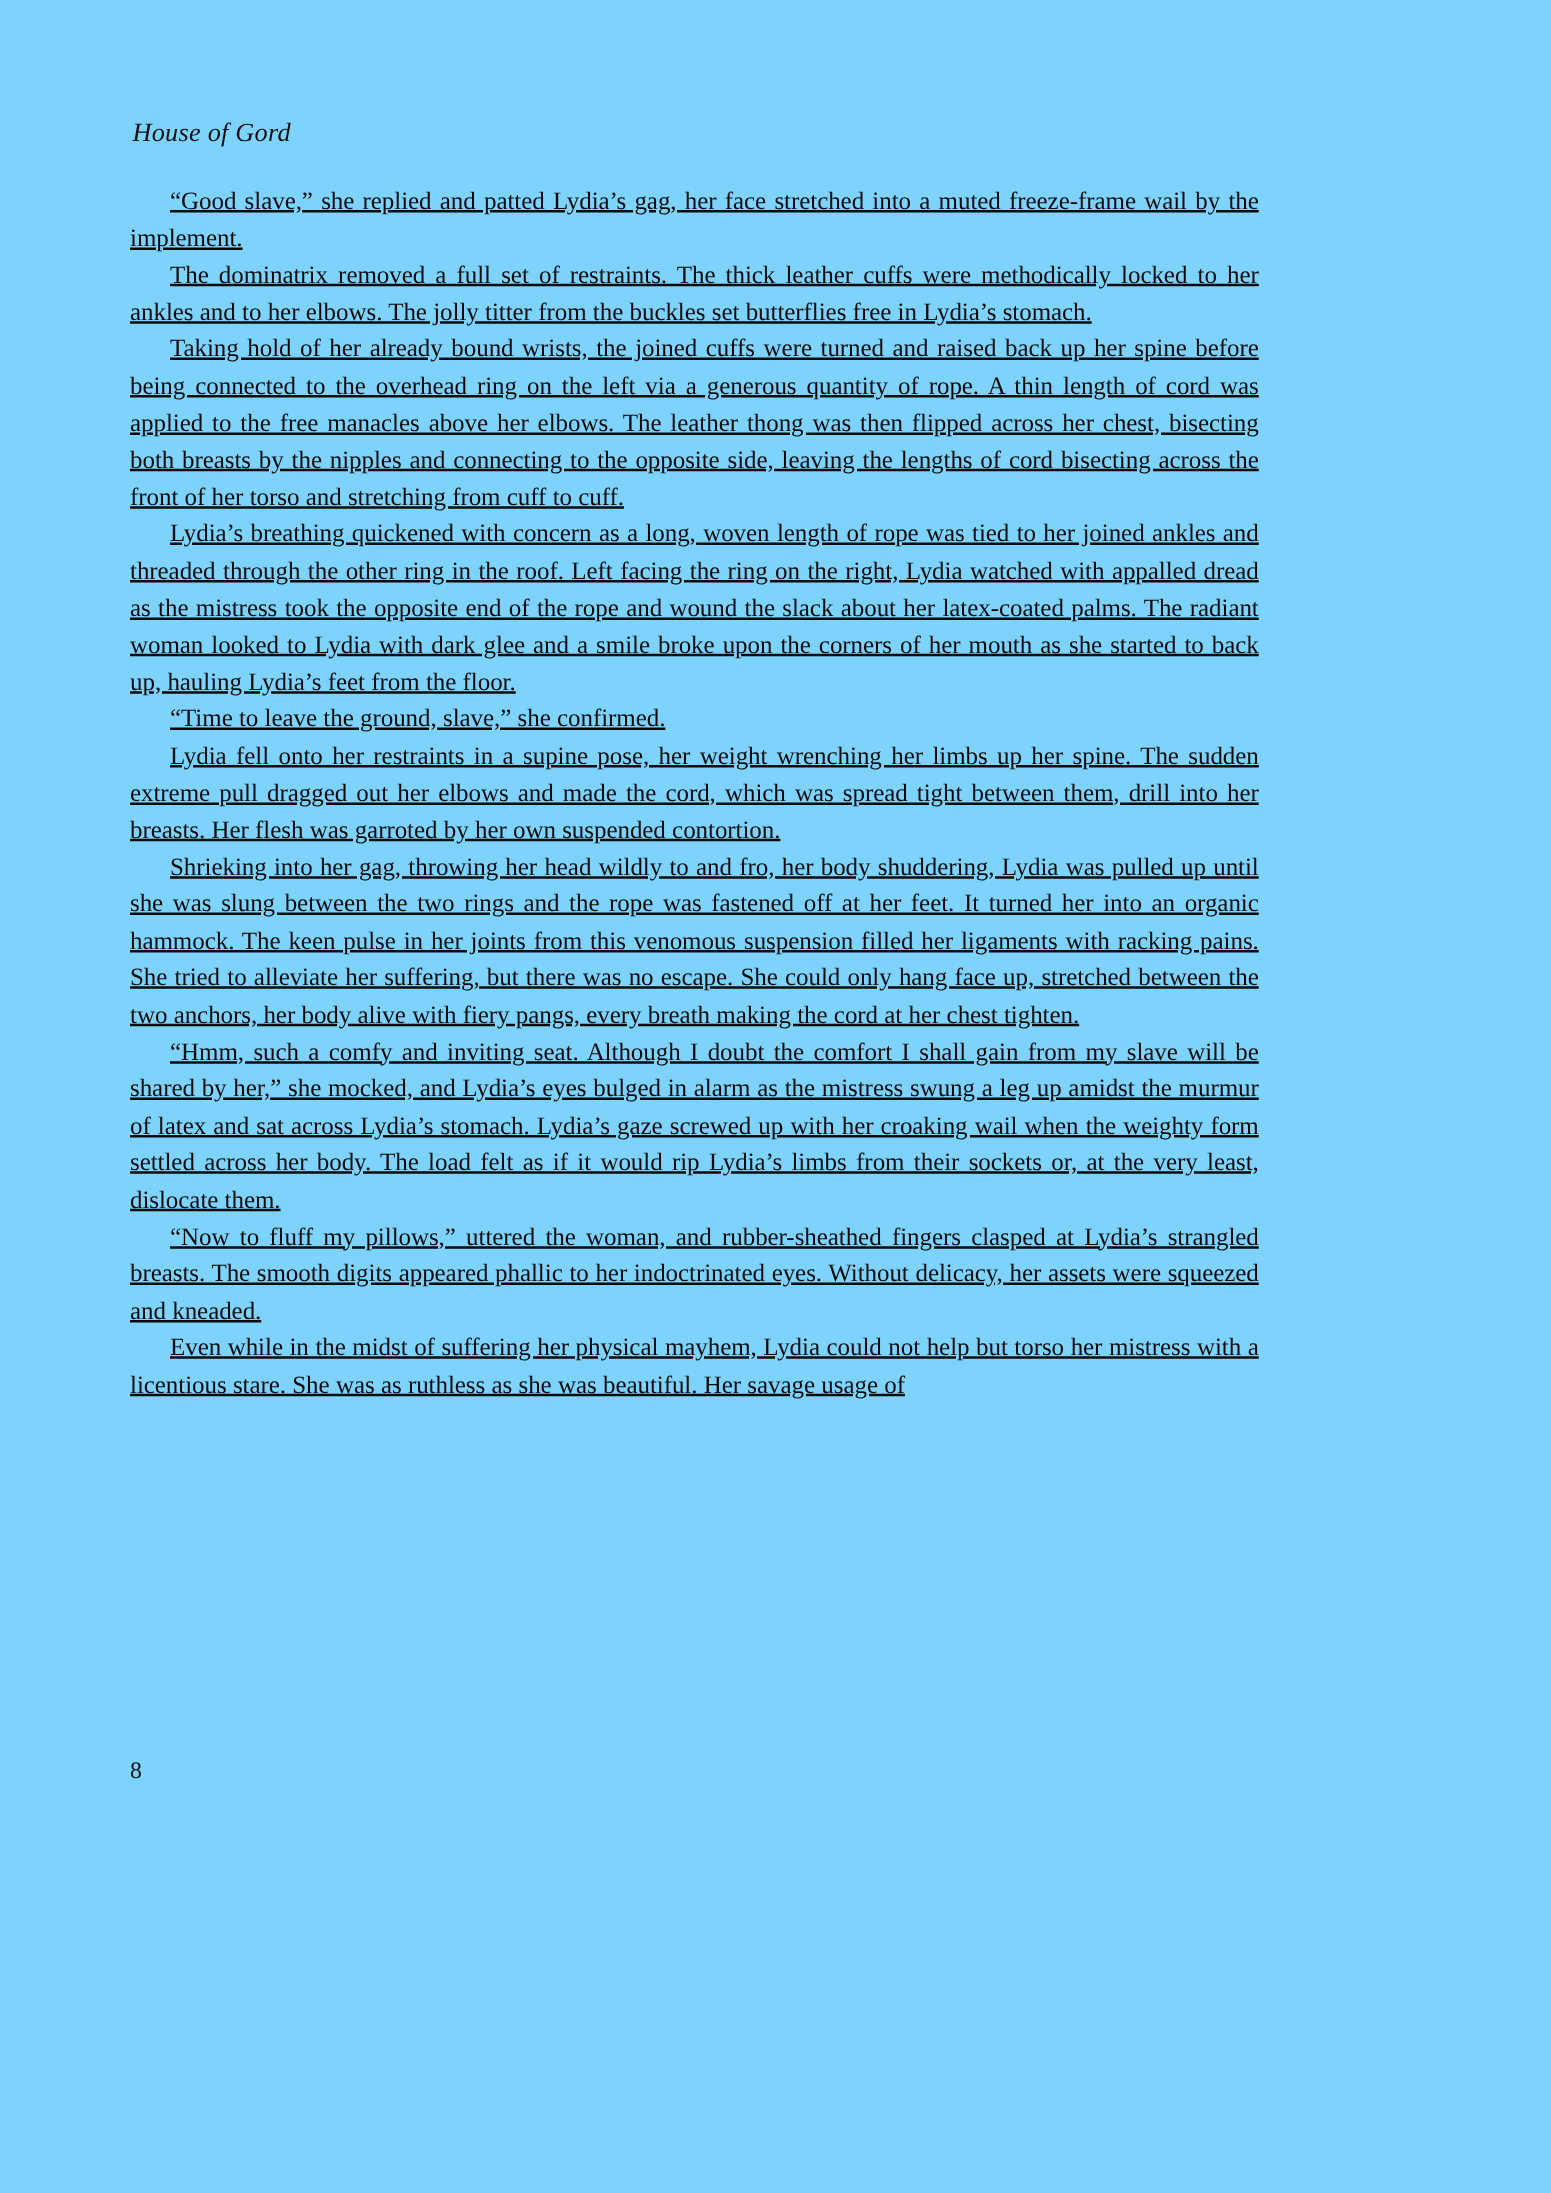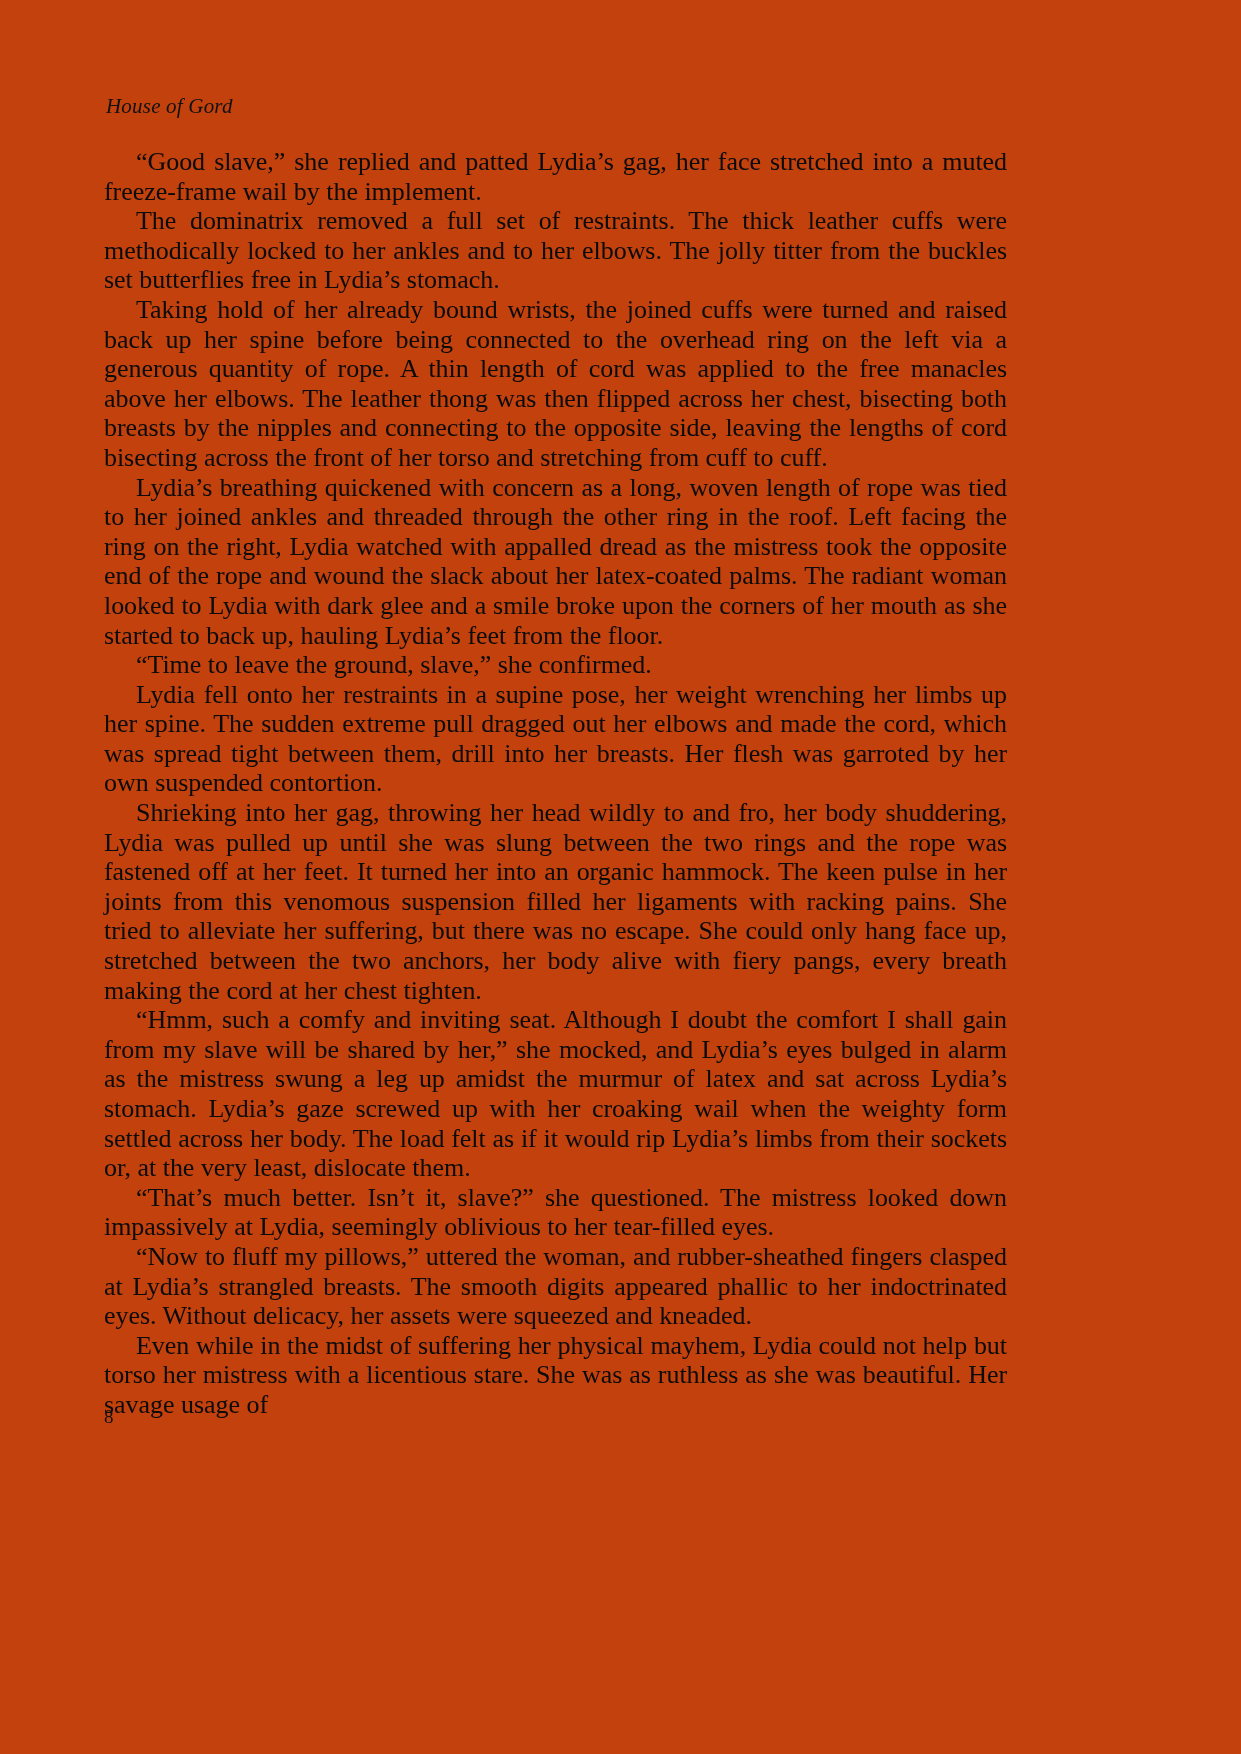--- a/index.html
+++ b/index.html
@@ -4,21 +4,21 @@
 <style>
   html, body {
     margin: 0;
     padding: 0;
     background: #ffffff;
   }
   .page {
     position: relative;
     width: 1241px;
     height: 1754px;
-    background: #c2410c;
+    background: #7dd3fc;
     margin: 0 auto;
     overflow: hidden;
     font-family: "Liberation Serif", "DejaVu Serif", serif;
     color: #0b0b0b;
   }
   .content-frame {
     position: absolute;
     left: 104px;
     top: 96px;
     width: 903px;
@@ -33,25 +33,26 @@
     white-space: nowrap;
   }
   .body-block {
     margin-top: 30px;
   }
   p.para {
     margin: 0;
     text-align: justify;
     text-justify: inter-word;
     text-indent: 32px;
-    font-size: 26px;
+    font-size: 20px;
     line-height: 29.6px;
     letter-spacing: -0.05px;
     word-spacing: 0.1px;
     hyphens: none;
+    text-decoration: underline;
   }
   p.para:last-of-type {
     text-align: justify;
   }
   .folio {
     position: absolute;
     left: 104px;
     top: 1407px;
     font-size: 19px;
     line-height: 1;
@@ -69,21 +70,20 @@
 
     <div class="body-block">
       <p class="para">“Good slave,” she replied and patted Lydia’s gag, her face stretched into a muted freeze-frame wail by the implement.</p>
       <p class="para">The dominatrix removed a full set of restraints. The thick leather cuffs were methodically locked to her ankles and to her elbows. The jolly titter from the buckles set butterflies free in Lydia’s stomach.</p>
       <p class="para">Taking hold of her already bound wrists, the joined cuffs were turned and raised back up her spine before being connected to the overhead ring on the left via a generous quantity of rope. A thin length of cord was applied to the free manacles above her elbows. The leather thong was then flipped across her chest, bisecting both breasts by the nipples and connecting to the opposite side, leaving the lengths of cord bisecting across the front of her torso and stretching from cuff to cuff.</p>
       <p class="para">Lydia’s breathing quickened with concern as a long, woven length of rope was tied to her joined ankles and threaded through the other ring in the roof. Left facing the ring on the right, Lydia watched with appalled dread as the mistress took the opposite end of the rope and wound the slack about her latex-coated palms. The radiant woman looked to Lydia with dark glee and a smile broke upon the corners of her mouth as she started to back up, hauling Lydia’s feet from the floor.</p>
       <p class="para">“Time to leave the ground, slave,” she confirmed.</p>
       <p class="para">Lydia fell onto her restraints in a supine pose, her weight wrenching her limbs up her spine. The sudden extreme pull dragged out her elbows and made the cord, which was spread tight between them, drill into her breasts. Her flesh was garroted by her own suspended contortion.</p>
       <p class="para">Shrieking into her gag, throwing her head wildly to and fro, her body shuddering, Lydia was pulled up until she was slung between the two rings and the rope was fastened off at her feet. It turned her into an organic hammock. The keen pulse in her joints from this venomous suspension filled her ligaments with racking pains. She tried to alleviate her suffering, but there was no escape. She could only hang face up, stretched between the two anchors, her body alive with fiery pangs, every breath making the cord at her chest tighten.</p>
       <p class="para">“Hmm, such a comfy and inviting seat. Although I doubt the comfort I shall gain from my slave will be shared by her,” she mocked, and Lydia’s eyes bulged in alarm as the mistress swung a leg up amidst the murmur of latex and sat across Lydia’s stomach. Lydia’s gaze screwed up with her croaking wail when the weighty form settled across her body. The load felt as if it would rip Lydia’s limbs from their sockets or, at the very least, dislocate them.</p>
-      <p class="para">“That’s much better. Isn’t it, slave?” she questioned. The mistress looked down impassively at Lydia, seemingly oblivious to her tear-filled eyes.</p>
       <p class="para">“Now to fluff my pillows,” uttered the woman, and rubber-sheathed fingers clasped at Lydia’s strangled breasts. The smooth digits appeared phallic to her indoctrinated eyes. Without delicacy, her assets were squeezed and kneaded.</p>
       <p class="para">Even while in the midst of suffering her physical mayhem, Lydia could not help but torso her mistress with a licentious stare. She was as ruthless as she was beautiful. Her savage usage of</p>
     </div>
 
   </div>
 
   <div class="folio">8</div>
 
 </div>
 

